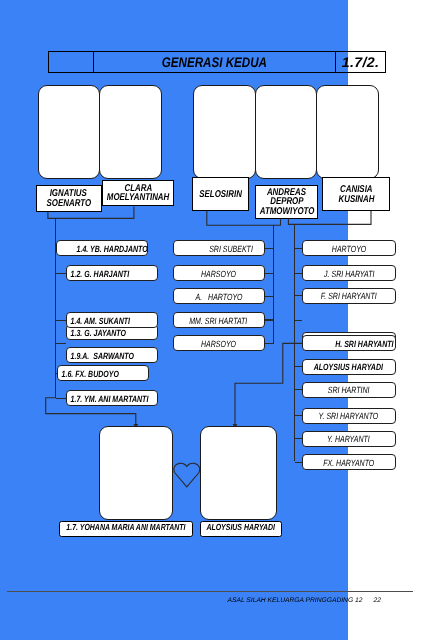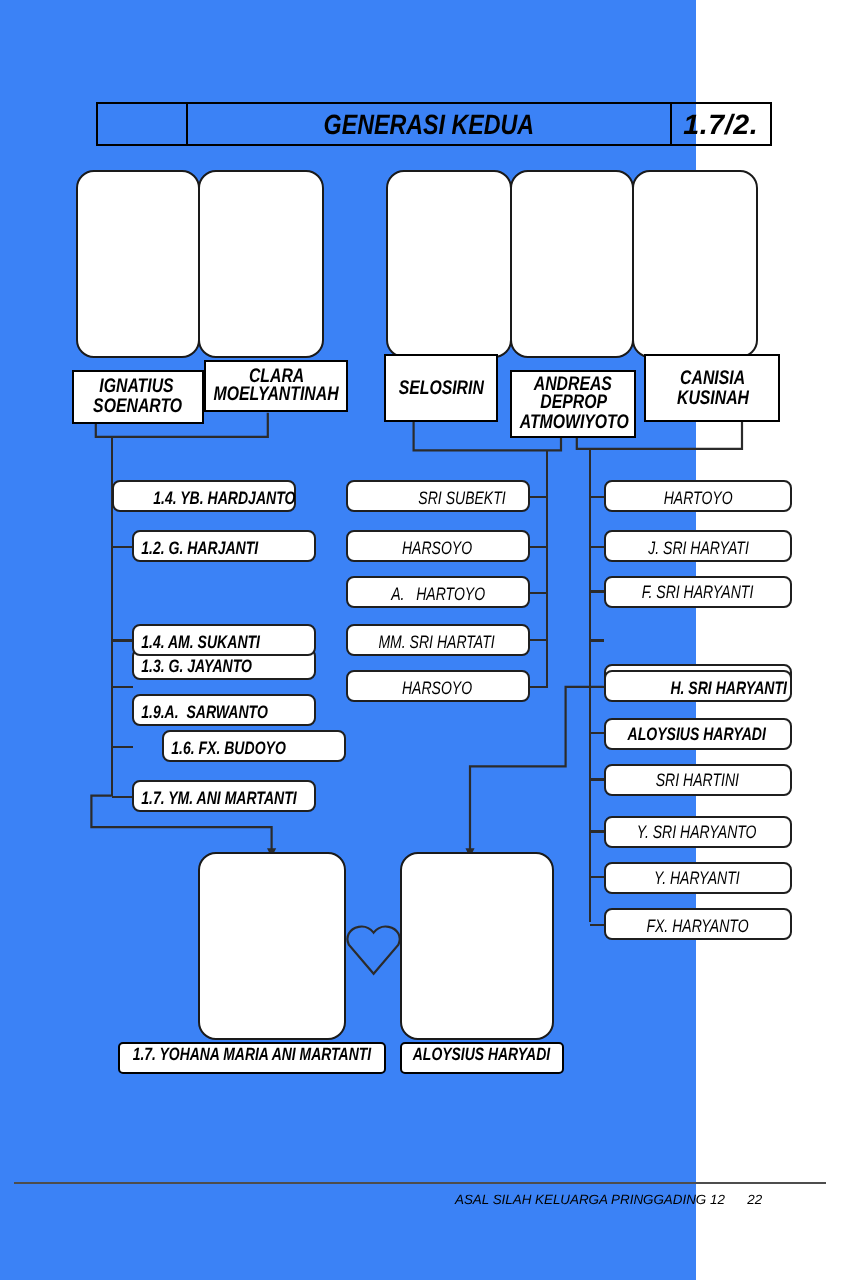--- a/index.html
+++ b/index.html
@@ -125,21 +125,21 @@
       </div>
       <div class="rbox b lft" style="left: 66.3px; top: 288.3px; width: 92.2px; height: 16px; margin-top: 36px;">
         <span>1.3. G. JAYANTO</span>
       </div>
       <div class="rbox b lft" style="left: 66.3px; top: 312.2px; width: 92.2px; height: 16px;">
         <span>1.4. AM. SUKANTI</span>
       </div>
       <div class="rbox b lft" style="left: 66.3px; top: 347px; width: 92.2px; height: 16px;">
         <span>1.9.A.  SARWANTO</span>
       </div>
-      <div class="rbox b lft" style="left: 81px; top: 365.4px; width: 92.2px; height: 16px;">
+      <div class="rbox b lft" style="left: 57px; top: 365.4px; width: 92.2px; height: 16px;">
         <span>1.6. FX. BUDOYO</span>
       </div>
       <div class="rbox b lft" style="left: 66.3px; top: 390.4px; width: 92.2px; height: 16px;">
         <span>1.7. YM. ANI MARTANTI</span>
       </div>
       <div class="rbox" style="left: 172.6px; top: 240.3px; width: 92.1px; height: 16px; padding-left: 24px;">
         <span>SRI SUBEKTI</span>
       </div>
       <div class="rbox" style="left: 172.6px; top: 265.4px; width: 92.1px; height: 16px;">
         <span>HARSOYO</span>

